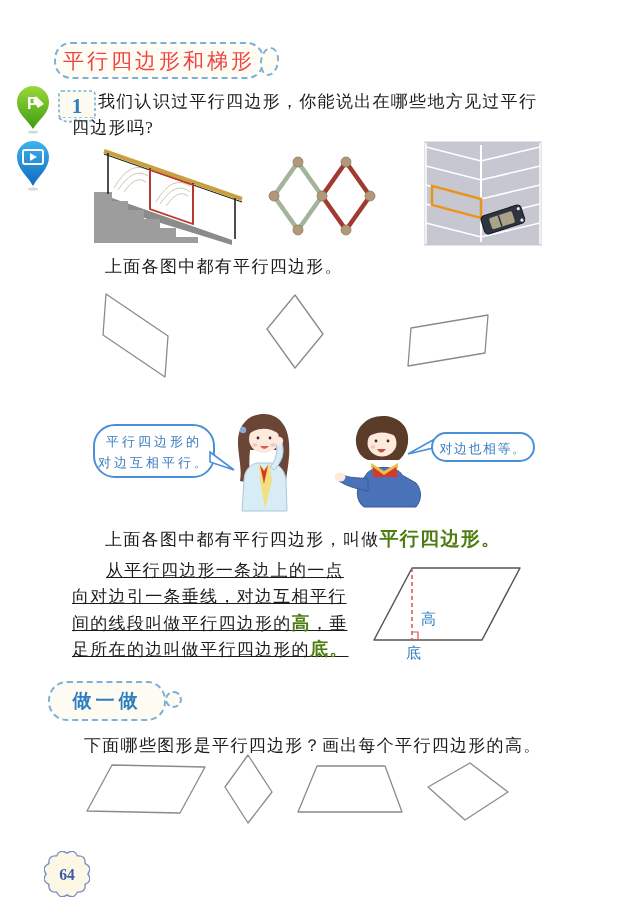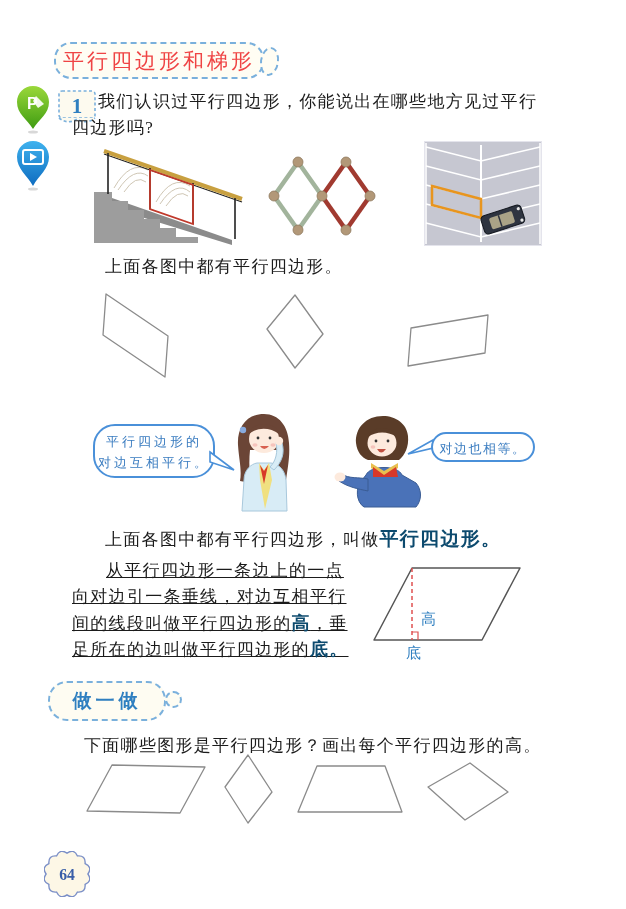--- a/index.html
+++ b/index.html
@@ -1,20 +1,20 @@
 <!DOCTYPE html>
 <html><head>
 <meta charset="utf-8">
 <style>
   html,body{margin:0;padding:0;background:#e8e8e8;}
   .page{position:relative;width:626px;height:909px;background:#ffffff;overflow:hidden;
         font-family:"Liberation Serif","DejaVu Serif",serif;color:#1e1e1e;}
   .abs{position:absolute;}
   .body-text{font-size:17px;letter-spacing:1.3px;line-height:26px;color:#1b1b1b;}
-  .red-term{color:#0c4a6e;font-family:"Liberation Sans","DejaVu Sans",sans-serif;font-weight:bold;font-size:18px;}
+  .red-term{color:#4d7c0f;font-family:"Liberation Sans","DejaVu Sans",sans-serif;font-weight:bold;font-size:18px;}
   
   .title-box{left:54px;top:42px;width:206px;height:33px;border:2px dashed #7ab0dc;border-radius:17px;
              background:#fffdf3;display:flex;align-items:center;justify-content:center;}
   .title-box span{font-size:21px;font-weight:normal;letter-spacing:3px;color:#ef4444;}
   .title-tail{left:260px;top:47px;width:15px;height:25px;border:2px dashed #7ab0dc;border-radius:50%;
               background:#fffdf3;transform:rotate(8deg);}
   
   .intro{left:72px;top:89px;width:492px;}
   .intro .l1{display:block;padding-left:26px;}
   

